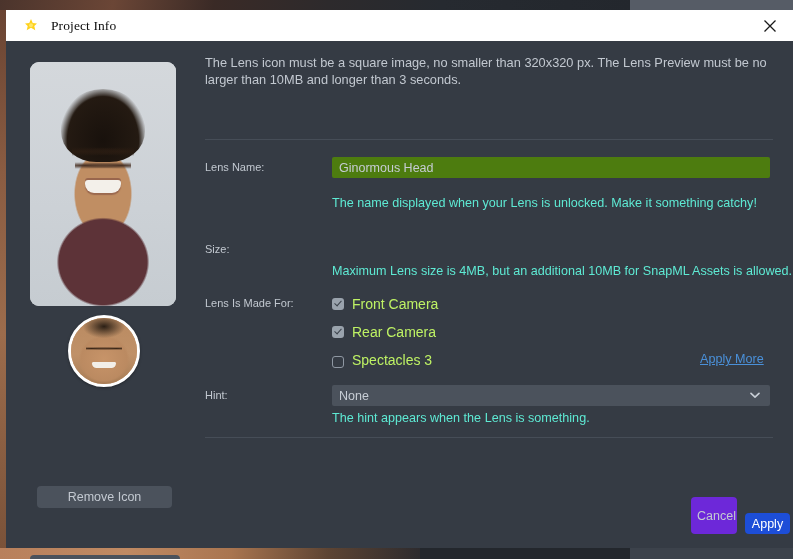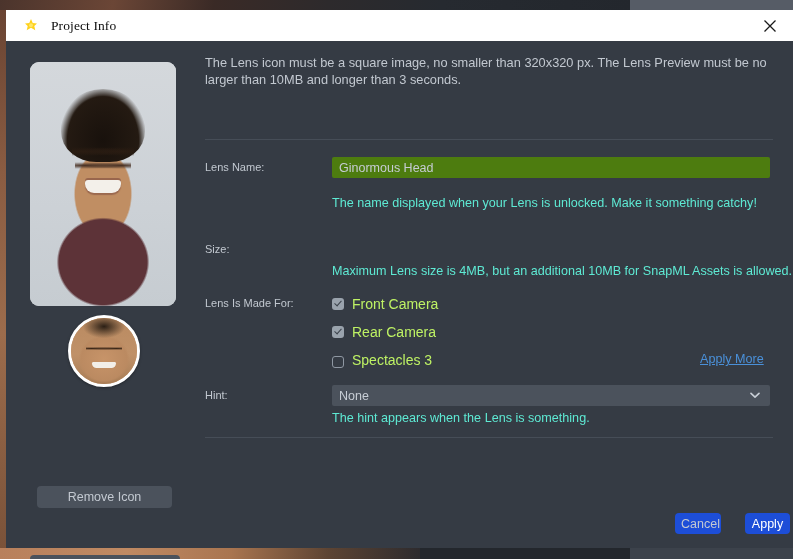--- a/index.html
+++ b/index.html
@@ -369,25 +369,25 @@
     display: flex;
     align-items: center;
     justify-content: center;
     margin-right: 6px;
   }
   #hintHelper { top: 370px; }
 
   
   #cancelBtn {
     position: absolute;
-    right: 72px;
+    right: 56px;
     bottom: 14px;
     width: 46px;
-    height: 21px;
-    background: #1d4ed8;
+    height: 37px;
+    background: #6d28d9;
     color: #c3c9d1;
     font-size: 12.5px;
   }
   #applyBtn {
     position: absolute;
     right: 3px;
     bottom: 14px;
     width: 45px;
     height: 21px;
     background: #1d4ed8;

